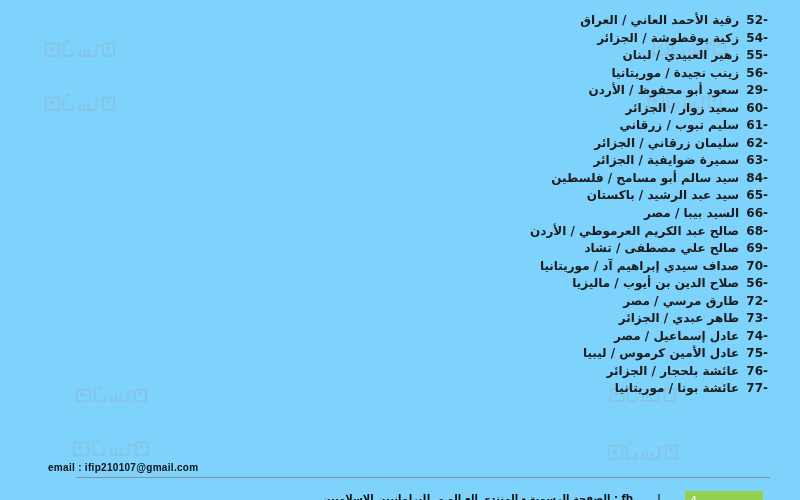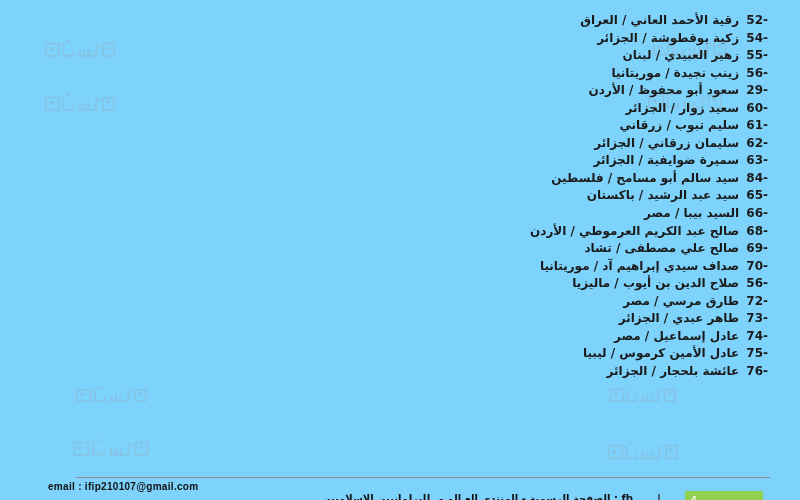--- a/index.html
+++ b/index.html
@@ -25,21 +25,21 @@
   .wm5{left:75px;top:386px;width:73px;height:17px;}
   .wm6{left:72px;top:438px;width:78px;height:19px;}
   .wm7{left:609px;top:385px;width:68px;height:18px;}
   .wm8{left:607px;top:441px;width:72px;height:20px;}
   
   .footer-line{
     position:absolute;top:477px;left:76px;width:694px;height:0;
     border-top:1px solid #8f8f8f;z-index:3;
   }
   .email{
-    position:absolute;left:48px;top:481px;font-family:"Liberation Sans",sans-serif;
+    position:absolute;left:48px;top:462px;font-family:"Liberation Sans",sans-serif;
     font-size:10px;font-weight:bold;color:#111;letter-spacing:.3px;z-index:3;
   }
   .fb-section{
     position:absolute;top:491px;right:37px;display:flex;align-items:center;
     gap:24px;z-index:3;
   }
   .fb-text{
     direction:rtl;font-size:10px;font-weight:700;color:#111;white-space:nowrap;
   }
   .pipe{font-size:11px;font-weight:700;color:#222;}
@@ -113,20 +113,21 @@
       <div class="row"><span class="num" dir="ltr">66-</span><span> السيد بيبا / مصر</span></div>
       <div class="row"><span class="num" dir="ltr">68-</span><span> صالح عبد الكريم العرموطي / الأردن</span></div>
       <div class="row"><span class="num" dir="ltr">69-</span><span> صالح علي مصطفى / تشاد</span></div>
       <div class="row"><span class="num" dir="ltr">70-</span><span> صداف سيدي إبراهيم آد / موريتانيا</span></div>
       <div class="row"><span class="num" dir="ltr">56-</span><span> صلاح الدين بن أيوب / ماليزيا</span></div>
       <div class="row"><span class="num" dir="ltr">72-</span><span> طارق مرسي / مصر</span></div>
       <div class="row"><span class="num" dir="ltr">73-</span><span> طاهر عبدي / الجزائر</span></div>
       <div class="row"><span class="num" dir="ltr">74-</span><span> عادل إسماعيل / مصر</span></div>
       <div class="row"><span class="num" dir="ltr">75-</span><span> عادل الأمين كرموس / ليبيا</span></div>
       <div class="row"><span class="num" dir="ltr">76-</span><span> عائشة بلحجار / الجزائر</span></div>
+      <div class="row"><span class="num" dir="ltr">77-</span><span> عائشة بونا / موريتانيا</span></div>
     </div>
 
   <div class="footer-line"></div>
   <div class="email">email : ifip210107@gmail.com</div>
   <div class="fb-section">
     <span class="fb-text" dir="rtl">fb : الصفحة الرسمية - المنتدى العـالمـي للبرلمانيين الإسلاميين</span>
     <span class="pipe">|</span>
     <span class="page-badge">
       <span>4</span>
     </span>

